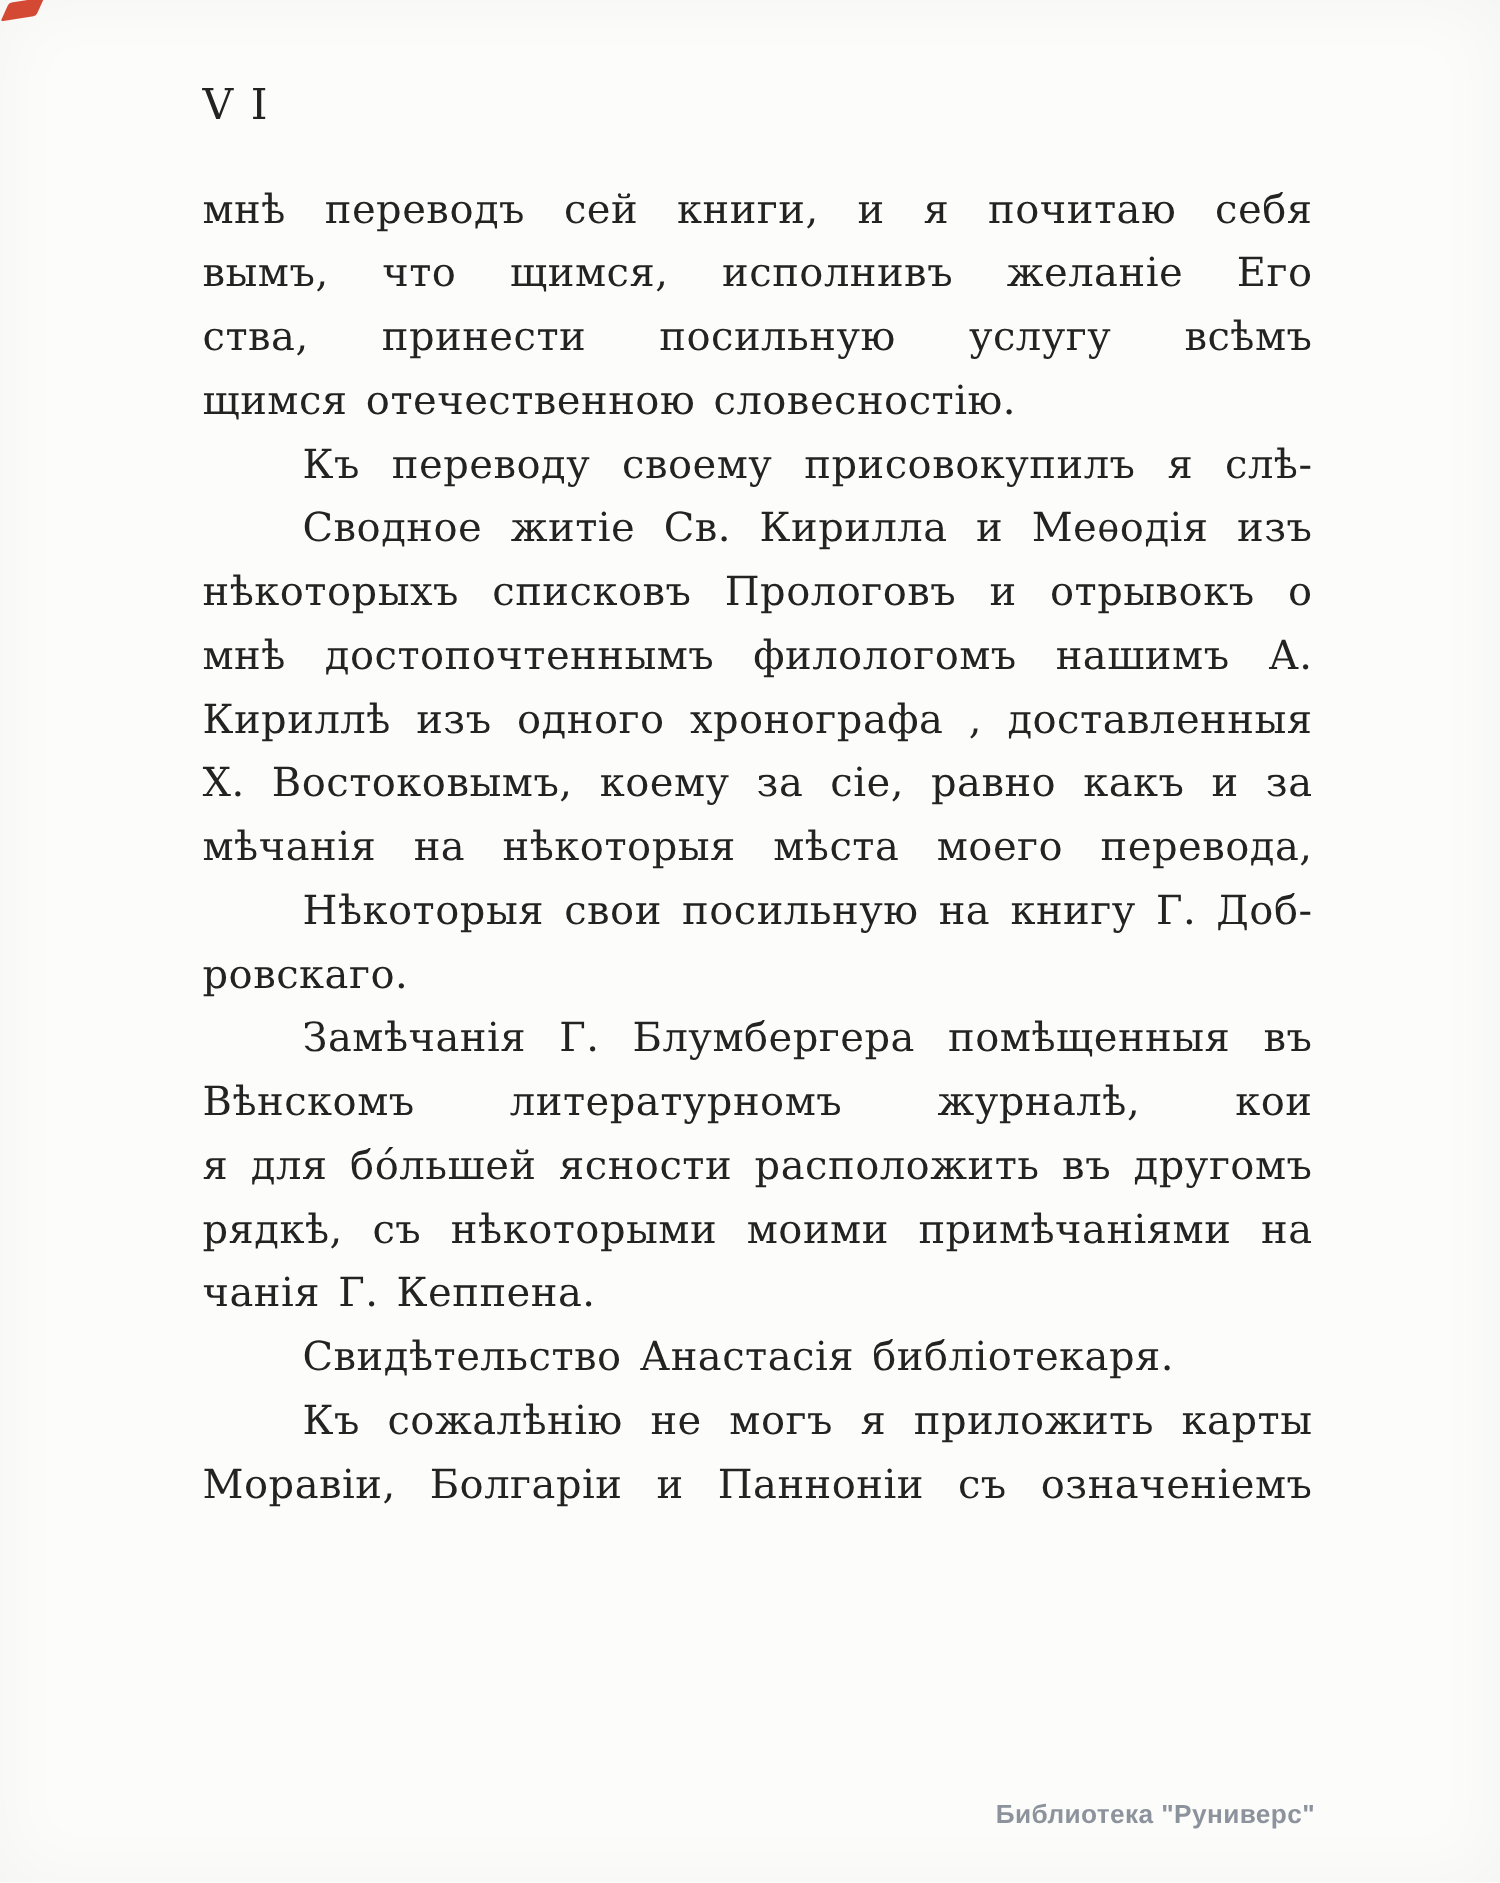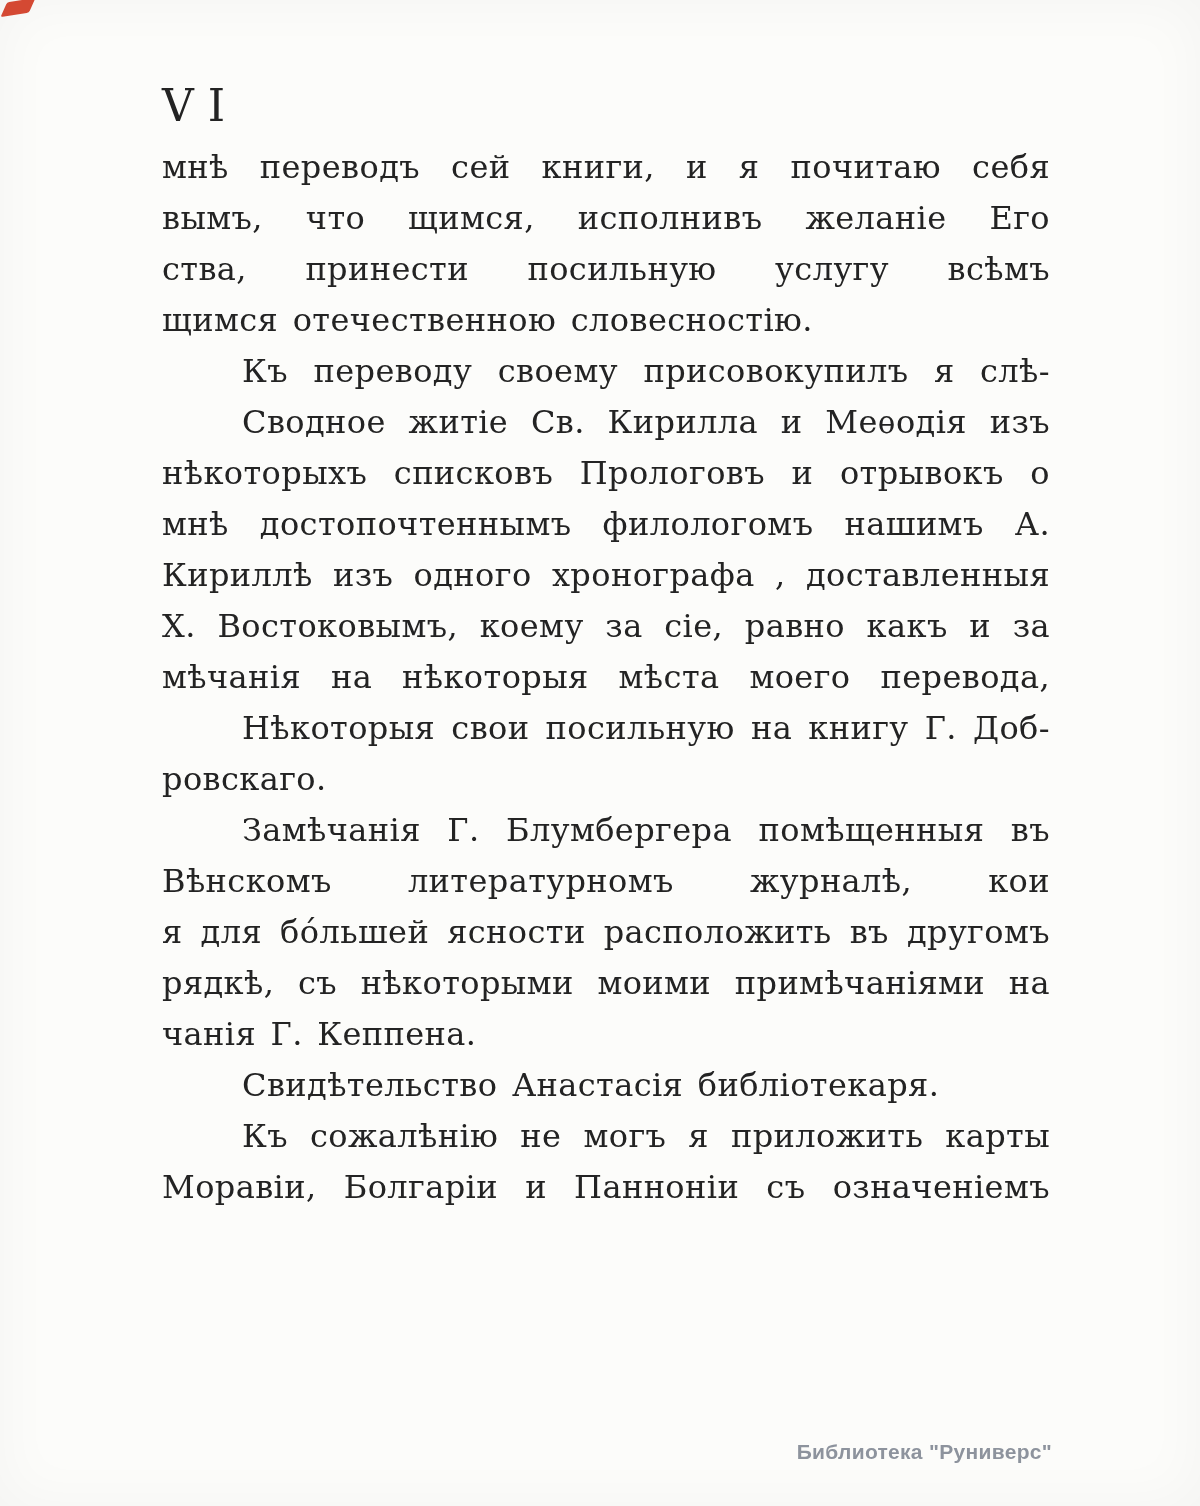--- a/index.html
+++ b/index.html
@@ -23,22 +23,22 @@
     width: 26px;
     height: 15px;
     background: var(--artifact, #d03a22);
     transform: skewX(-32deg) rotate(-10deg);
     border-radius: 2px;
     opacity: 0.92;
   }
   .page-number {
     position: absolute;
     left: 162px;
-    top: 80px;
-    font-size: 44px;
+    top: 64px;
+    font-size: 34px;
     letter-spacing: 14px;
     color: var(--ink, #222222);
   }
   .text-block {
     position: absolute;
     left: 162px;
     top: 142px;
     width: 888px;
     color: var(--ink, #222222);
   }

